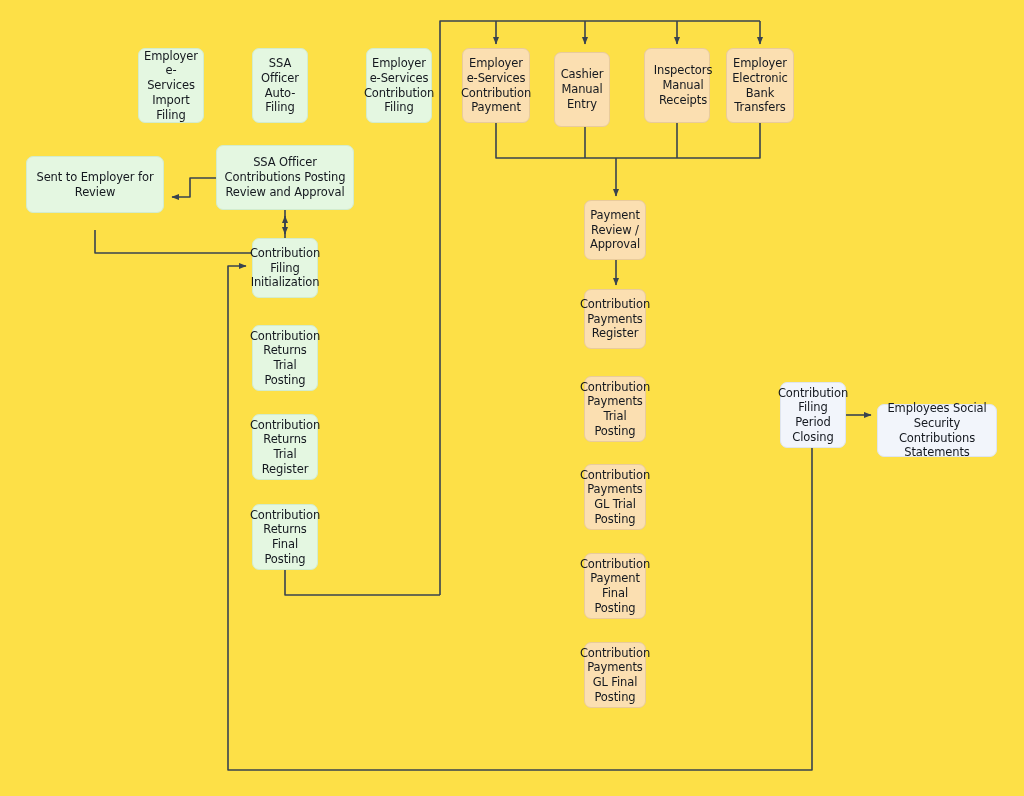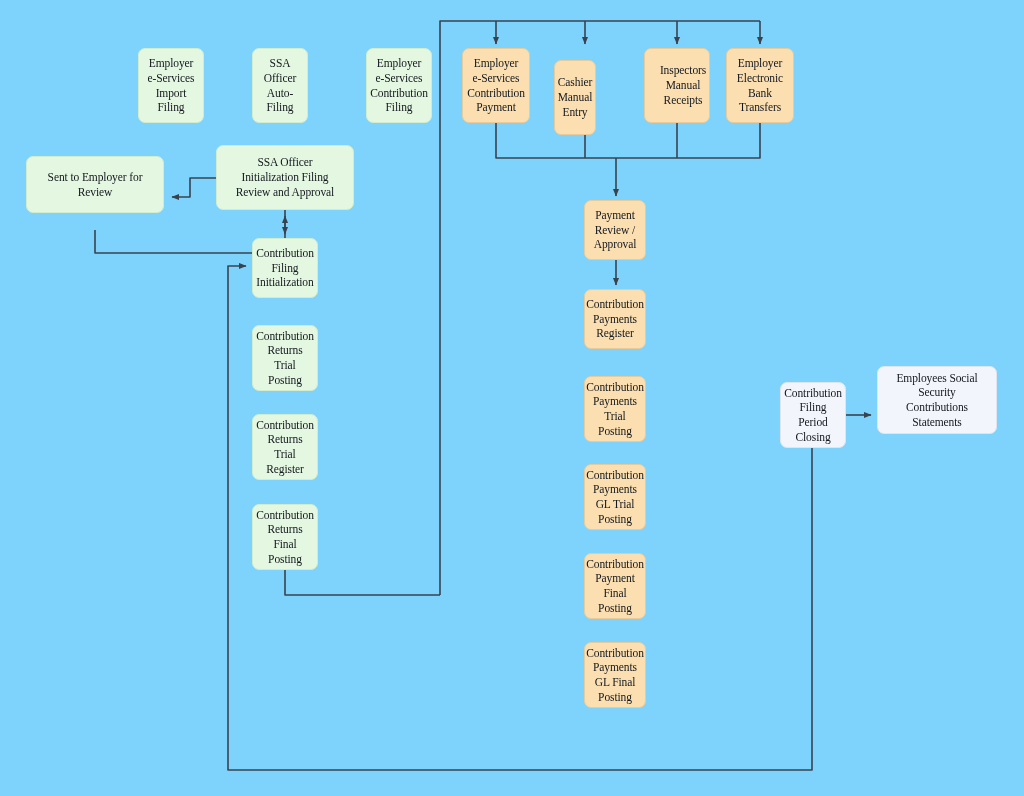--- a/index.html
+++ b/index.html
@@ -1,17 +1,17 @@
 <!DOCTYPE html>
 <html><head>
 <meta charset="utf-8">
 <style>
   html,body{margin:0;padding:0;background:#000;}
   body{font-family:"DejaVu Sans","Liberation Sans",sans-serif;}
-  #canvas{position:relative;width:1024px;height:796px;background:#7dd3fc;overflow:hidden;font-family:Liberation Serif, serif;}
+  #canvas{position:relative;width:1024px;height:796px;background:#fde047;overflow:hidden;}
   #wires{position:absolute;left:0;top:0;width:1024px;height:796px;pointer-events:none;}
   .node{
     position:absolute;
     box-sizing:border-box;
     display:flex;align-items:center;justify-content:center;
     text-align:center;
     border-radius:7px;
     font-size:11.5px;
     line-height:1.28;
     color:#14181f;
@@ -72,35 +72,35 @@
 Auto-Filing</div>
   <div class="node green" style="left:366px;top:48px;width:66px;height:75px;">Employer
 e-Services
 Contribution
 Filing</div>
 
   <div class="node orange" style="left:462px;top:48px;width:68px;height:75px;">Employer
 e-Services
 Contribution
 Payment</div>
-  <div class="node orange" style="left:554px;top:60px;width:42px;height:75px;">Cashier
+  <div class="node orange" style="left:554px;top:52px;width:56px;height:75px;">Cashier
 Manual
 Entry</div>
   <div class="node orange" style="left:644px;top:48px;width:66px;height:75px;padding-left:16px;">Inspectors
 Manual
 Receipts</div>
   <div class="node orange" style="left:726px;top:48px;width:68px;height:75px;">Employer
 Electronic
 Bank
 Transfers</div>
 
   <div class="node green" style="left:26px;top:156px;width:138px;height:57px;">Sent to Employer for
 Review</div>
   <div class="node green" style="left:216px;top:145px;width:138px;height:65px;">SSA Officer
-Initialization Filing
+Contributions Posting
 Review and Approval</div>
 
   <div class="node green" style="left:252px;top:238px;width:66px;height:60px;">Contribution
 Filing
 Initialization</div>
   <div class="node green" style="left:252px;top:325px;width:66px;height:66px;">Contribution
 Returns
 Trial
 Posting</div>
   <div class="node green" style="left:252px;top:414px;width:66px;height:66px;">Contribution
@@ -132,18 +132,18 @@
 Posting</div>
   <div class="node orange" style="left:584px;top:642px;width:62px;height:66px;">Contribution
 Payments
 GL Final
 Posting</div>
 
   <div class="node plain" style="left:780px;top:382px;width:66px;height:66px;">Contribution
 Filing
 Period
 Closing</div>
-  <div class="node plain" style="left:877px;top:366px;width:120px;height:68px;">Employees Social
+  <div class="node plain" style="left:877px;top:404px;width:120px;height:53px;">Employees Social
 Security
 Contributions
 Statements</div>
 
 </div>
 
 </body></html>

